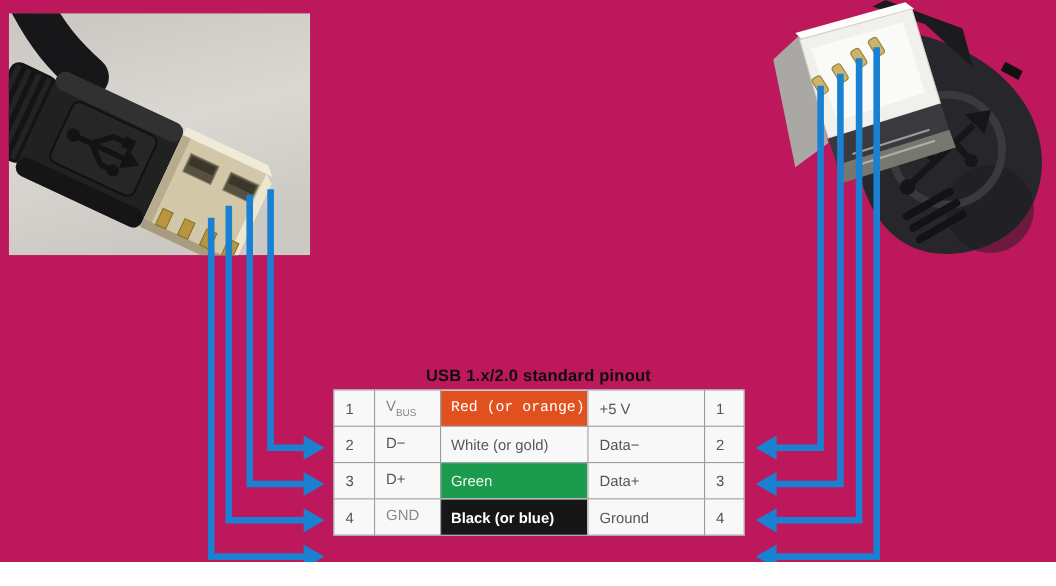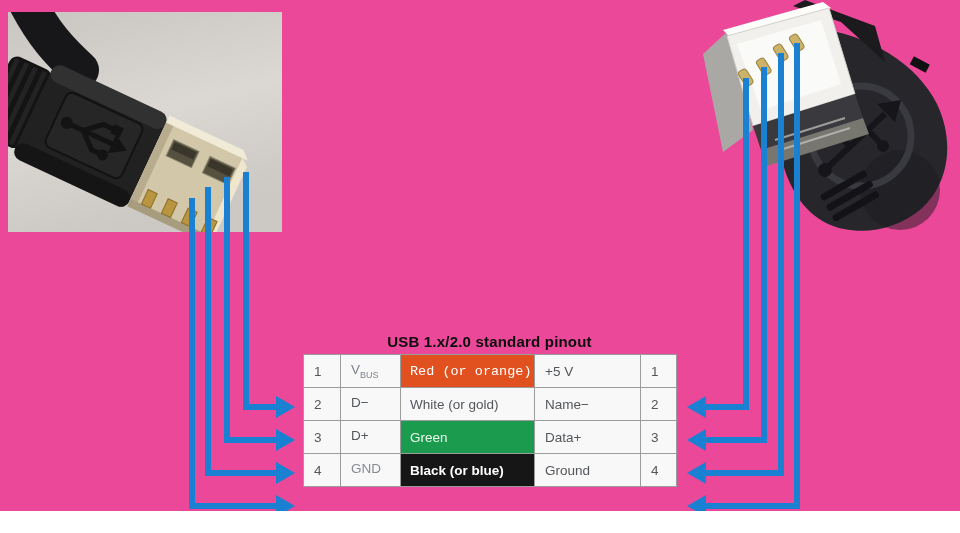--- a/index.html
+++ b/index.html
@@ -1,16 +1,16 @@
 <!DOCTYPE html>
 <html><head>
 <meta charset="utf-8">
 <style>
   html,body{margin:0;padding:0;background:#ffffff;}
-  .page{position:relative;width:960px;height:511px;background:#ec4899;overflow:hidden;
+  .page{position:relative;width:960px;height:511px;background:#be185d;overflow:hidden;
         font-family:"Liberation Sans",sans-serif;}
   .photo-left{position:absolute;left:8px;top:12px;width:274px;height:220px;z-index:1;}
   .photo-right{position:absolute;left:665px;top:0px;width:295px;height:235px;z-index:1;}
   .arrows{position:absolute;left:0;top:0;width:960px;height:533px;z-index:5;pointer-events:none;}
   .pinout{position:absolute;left:303px;top:333px;width:373px;z-index:3;}
   .pinout-title{text-align:center;font-weight:bold;font-size:15px;color:#0d0d0d;
                 margin:0 0 4px 0;letter-spacing:.2px;}
   table.pinout-table{border-collapse:collapse;table-layout:fixed;width:373px;background:#ffffff;}
   .pinout-table th,.pinout-table td{border:1px solid #9c9c9c;overflow:hidden;white-space:nowrap;
        vertical-align:middle;}
@@ -127,21 +127,21 @@
         <td>1</td>
         <td><span style="color: rgb(125, 131, 140);">V</span><sub style="color: rgb(125, 131, 140); margin-top: 40px;">BUS</sub></td>
         <td class="c-wire" style="background-color: rgb(224, 81, 31); color: rgb(255, 255, 255); font-family: Liberation Mono, monospace;">Red (or orange)</td>
         <td>+5 V</td>
         <td>1</td>
       </tr>
       <tr>
         <td>2</td>
         <td><span style="color: rgb(84, 87, 92);">D−</span><sub></sub></td>
         <td class="c-wire" style="background-color: rgb(248, 248, 248); color: rgb(84, 87, 92);">White (or gold)</td>
-        <td>Name−</td>
+        <td>Data−</td>
         <td>2</td>
       </tr>
       <tr>
         <td>3</td>
         <td><span style="color: rgb(84, 87, 92);">D+</span><sub></sub></td>
         <td class="c-wire" style="background-color: rgb(26, 155, 77); color: rgb(238, 249, 238);">Green</td>
         <td>Data+</td>
         <td>3</td>
       </tr>
       <tr>

